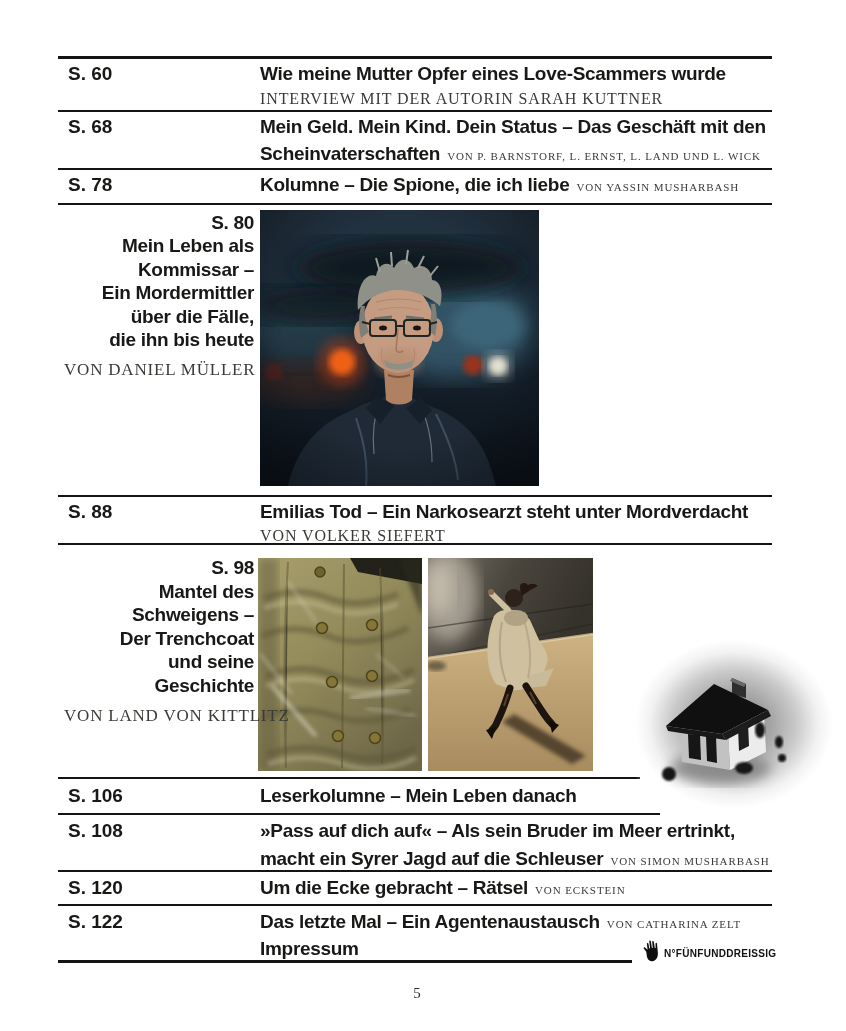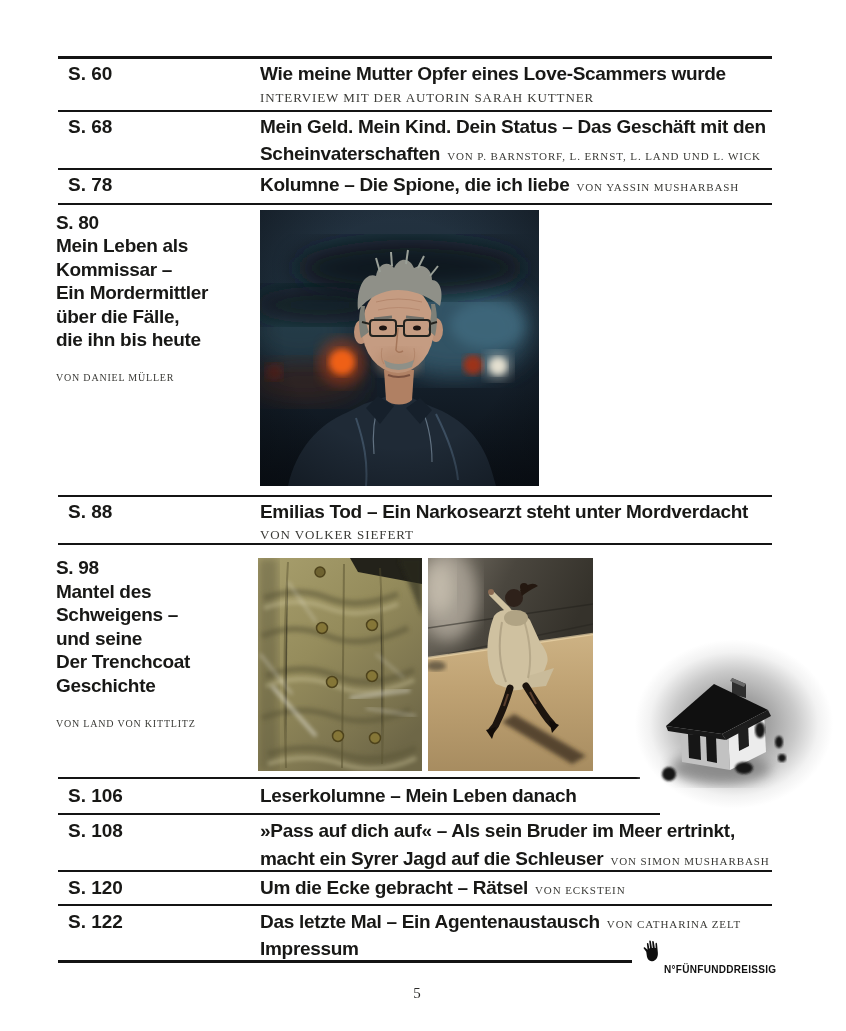--- a/index.html
+++ b/index.html
@@ -6,33 +6,33 @@
   .page{position:relative;width:846px;height:1031px;background:#ffffff;overflow:hidden;
         font-family:"Liberation Sans",sans-serif;color:#181816;border-radius:15px;}
   .rule{position:absolute;left:58px;width:714px;height:2px;background:#141414;z-index:3;}
   .rule.thick{height:3px;}
   .pagenum{position:absolute;left:68px;font-weight:700;font-size:19px;line-height:24px;
            letter-spacing:0;color:#181816;white-space:nowrap;z-index:4;}
   .title{position:absolute;left:260px;font-weight:700;font-size:19px;line-height:24px;
          letter-spacing:-0.3px;color:#181816;white-space:nowrap;z-index:4;}
   .inline-credit{font-family:"Liberation Serif",serif;font-weight:400;font-size:11px;
                  letter-spacing:0.9px;color:#3a3a36;margin-left:7px;}
-  .credit-block{position:absolute;left:260px;font-family:"Liberation Serif",serif;font-size:13px;
+  .credit-block{position:absolute;left:260px;font-family:"Liberation Serif",serif;font-size:16px;
                 letter-spacing:0.9px;color:#3a3a36;white-space:nowrap;z-index:4;}
-  .left-block{position:absolute;left:56px;width:190px;font-weight:700;font-size:19px;
-              line-height:23.4px;letter-spacing:-0.3px;color:#181816;z-index:4;}
-  .left-block .credit{font-family:"Liberation Serif",serif;font-weight:400;font-size:10px;
-                      letter-spacing:0.8px;color:#3a3a36;margin-top:15px;white-space:nowrap;}
+  .left-block{position:absolute;left:64px;width:190px;font-weight:700;font-size:19px;
+              line-height:23.4px;letter-spacing:-0.3px;color:#181816;z-index:4;text-align:right;}
+  .left-block .credit{font-family:"Liberation Serif",serif;font-weight:400;font-size:17px;
+                      letter-spacing:0.8px;color:#3a3a36;margin-top:7px;white-space:nowrap;}
   .photo{position:absolute;overflow:hidden;z-index:2;}
   .halo{position:absolute;left:610px;top:616px;width:248px;height:230px;z-index:1;
         background:radial-gradient(ellipse 50% 46% at 50% 47%,
           #8d8d8d 0%, #a2a2a2 28%, #c9c9c9 50%, #f2f2f2 68%, #ffffff 80%, rgba(255,255,255,0) 94%);}
   .house{position:absolute;left:656px;top:668px;width:132px;height:132px;z-index:2;}
   .footer-issue{position:absolute;left:664px;top:948px;font-weight:700;font-size:10px;
-                letter-spacing:0.3px;color:#111;white-space:nowrap;z-index:4;margin-top:16px;}
+                letter-spacing:0.3px;color:#111;white-space:nowrap;z-index:4;}
   .hand{position:absolute;left:642px;top:937px;width:19px;height:27px;z-index:4;}
   .folio{position:absolute;left:0;right:12px;top:985px;text-align:center;
          font-family:"Liberation Serif",serif;font-size:15px;color:#2a2a28;z-index:4;}
 </style>
 </head>
 <body>
 
 <div class="page">
 
   <div class="rule thick" style="top:56px"></div>
@@ -153,22 +153,22 @@
   </div>
 
   <div class="pagenum" style="top:500px">S. 88</div>
   <div class="title" style="top:500px">Emilias Tod – Ein Narkosearzt steht unter Mordverdacht</div>
   <div class="credit-block" style="top:527px">VON VOLKER SIEFERT</div>
 
   <div class="left-block" style="top:556px;line-height:23.5px">
     <div>S. 98</div>
     <div>Mantel des</div>
     <div>Schweigens –</div>
+    <div>Der Trenchcoat</div>
     <div>und seine</div>
-    <div>Der Trenchcoat</div>
     <div>Geschichte</div>
     <div class="credit">VON LAND VON KITTLITZ</div>
   </div>
 
   <div class="photo" style="left:258px;top:558px;width:164px;height:213px">
     <svg width="164" height="213" viewBox="0 0 164 213" xmlns="http://www.w3.org/2000/svg">
       <defs>
         <linearGradient id="cBg" x1="0" y1="0" x2="0.7" y2="1">
           <stop offset="0" stop-color="#a89f6d"></stop>
             <stop offset="0.45" stop-color="#958c5c"></stop>

